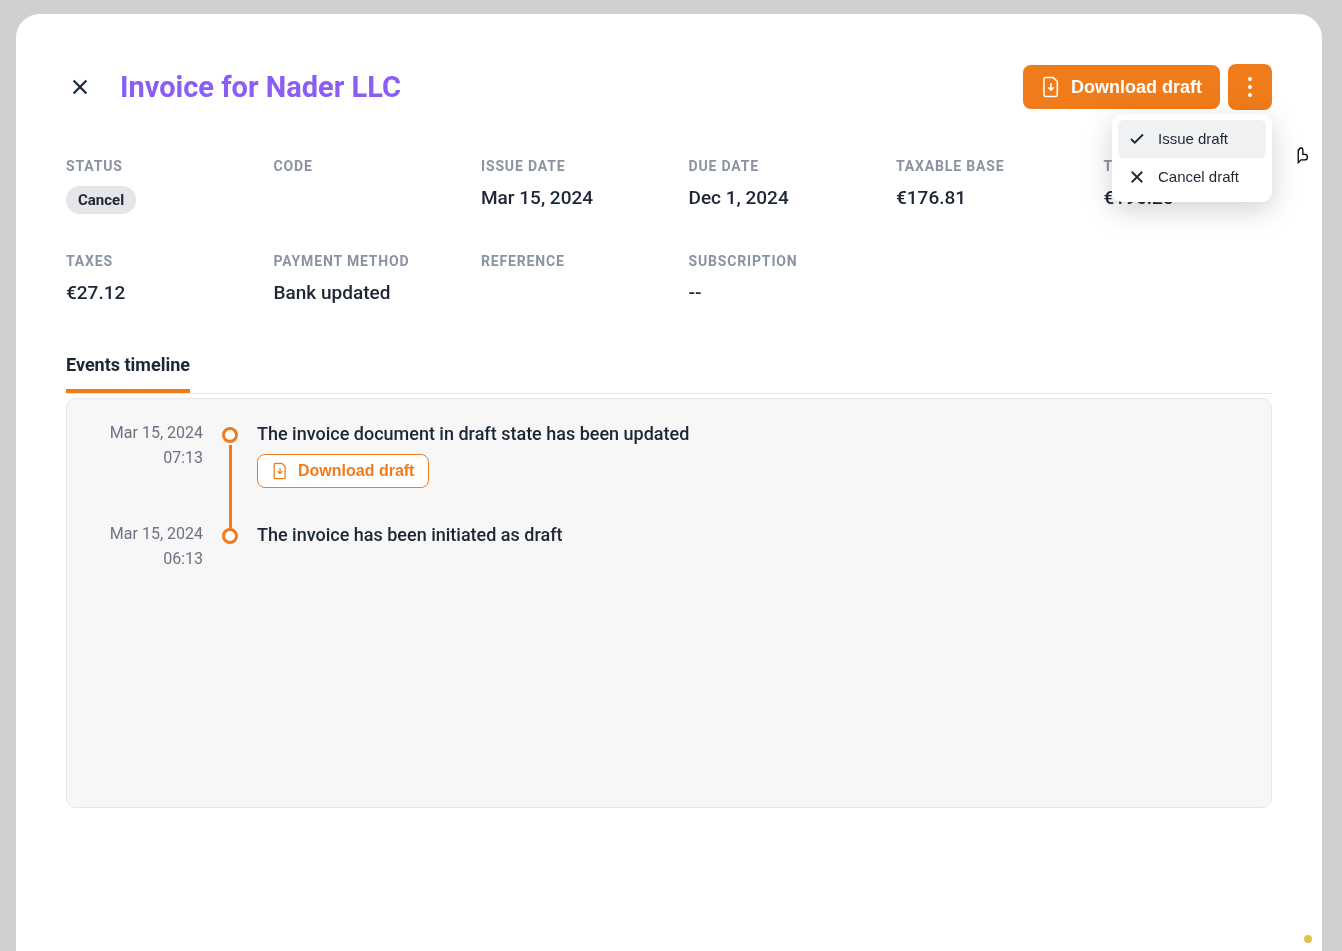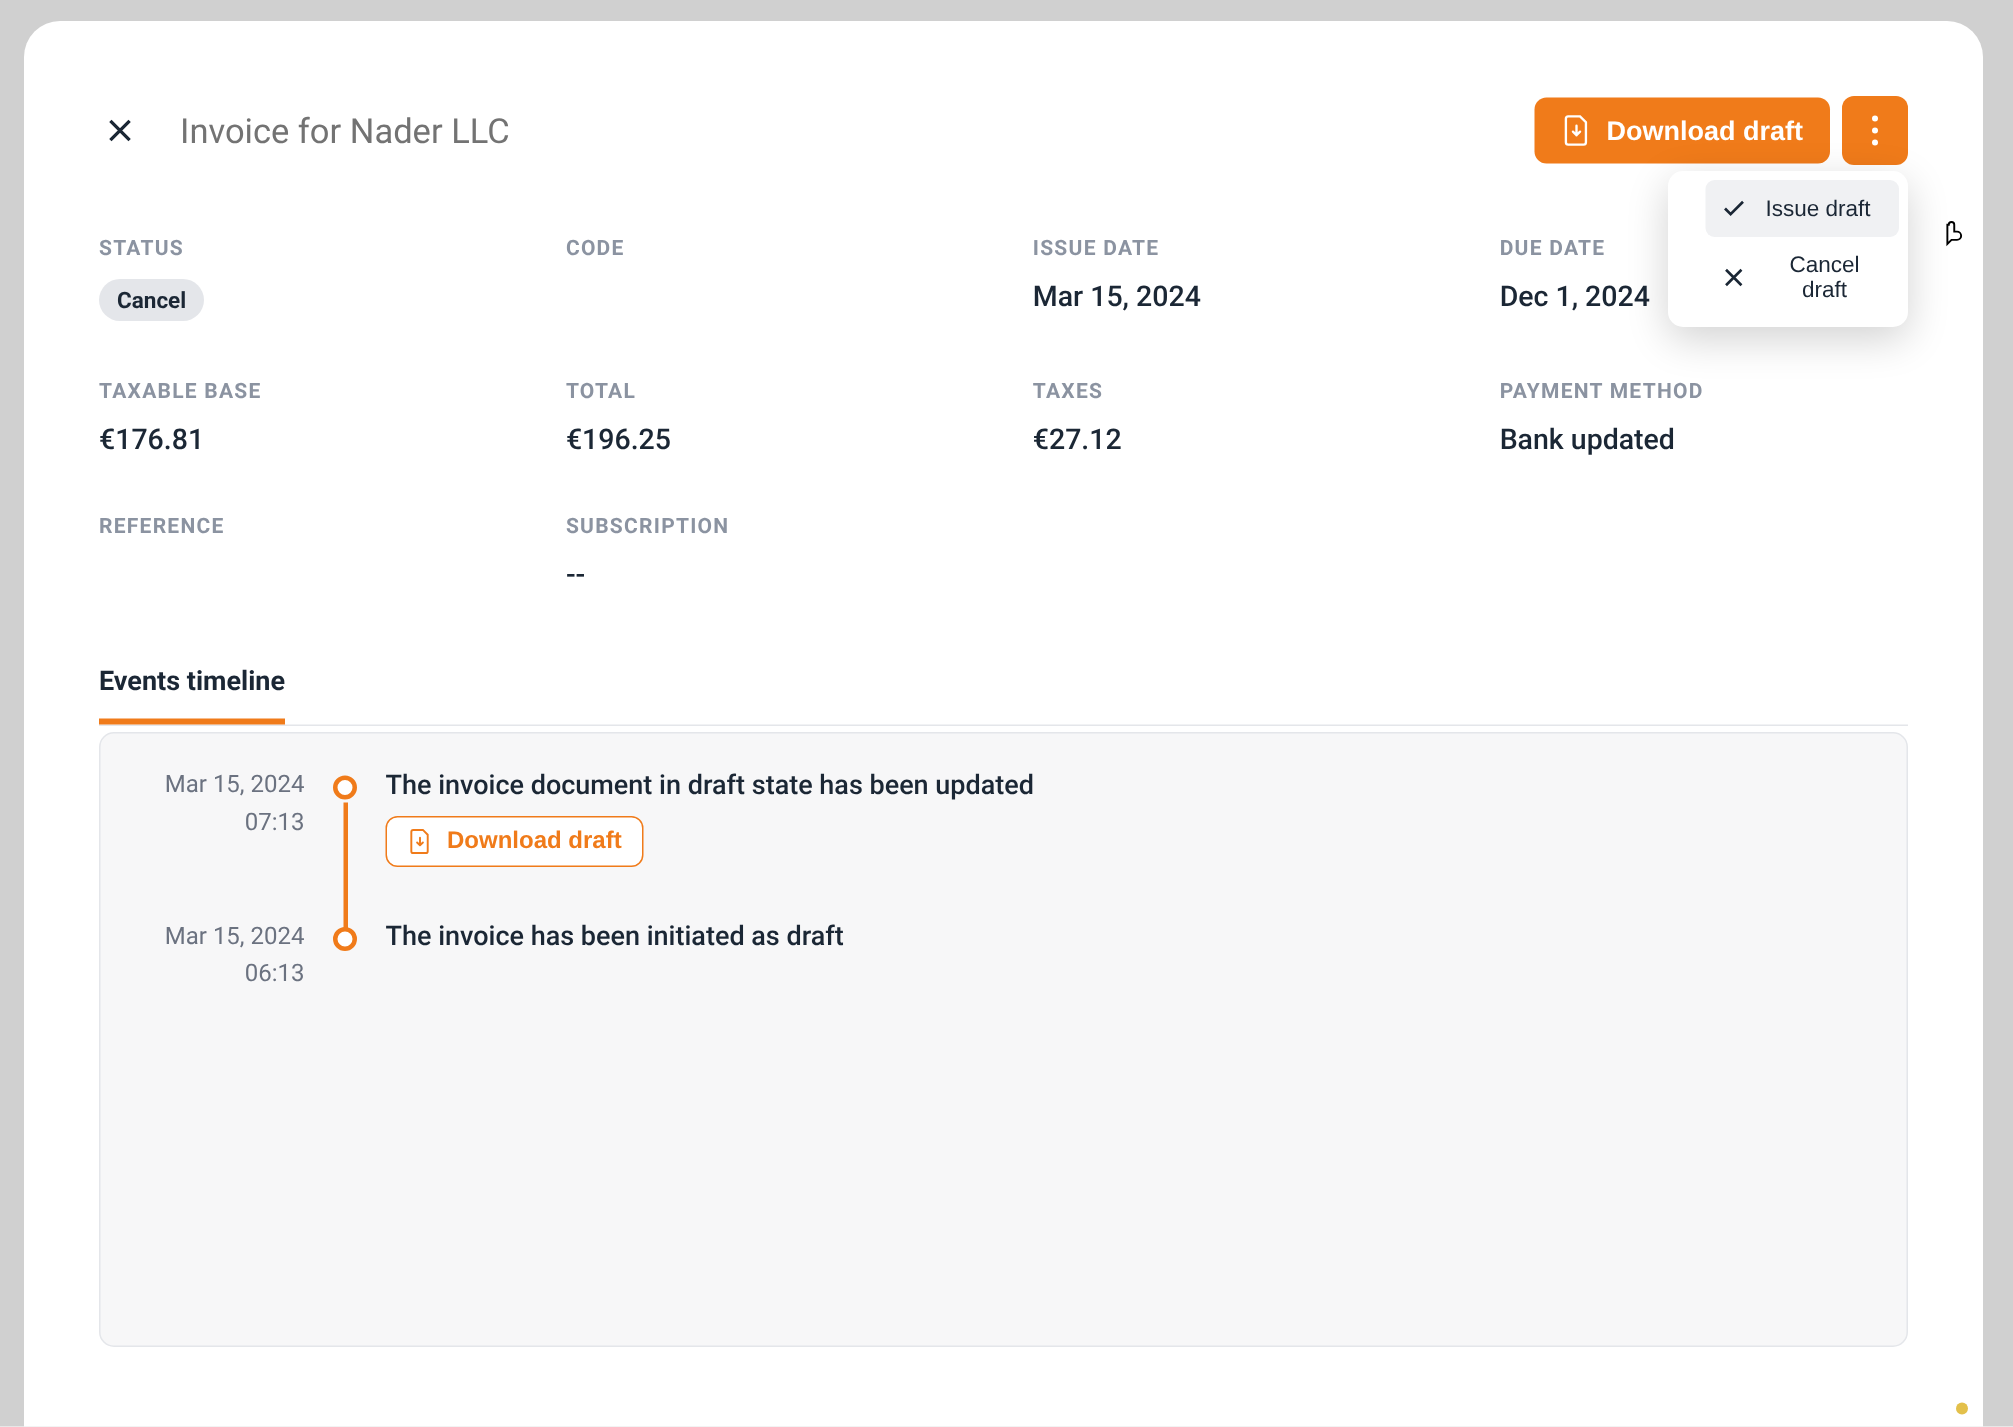--- a/index.html
+++ b/index.html
@@ -27,23 +27,23 @@
     margin-bottom: 48px;
   }
   .close-btn {
     width: 28px; height: 28px;
     display: inline-flex; align-items:center; justify-content:center;
     cursor: pointer;
     margin-right: 26px;
   }
   .close-btn svg { width: 22px; height: 22px; stroke:#1b2735; stroke-width:2.4; }
   .title {
-    font-size: 23px;
-    font-weight: 400;
-    color: #737373;
+    font-size: 29px;
+    font-weight: 700;
+    color: #8b5cf6;
     flex: 1;
   }
   .dl-btn {
     background: #f07b1a;
     color: #fff;
     font-size: 18px;
     font-weight: 700;
     border-radius: 8px;
     padding: 11px 18px;
     display: inline-flex;
@@ -68,33 +68,32 @@
     position:absolute;
     top:50px; right:0;
     background:#fff;
     border-radius:10px;
     box-shadow: 0 8px 28px rgba(0,0,0,0.18);
     padding:6px;
     width:160px;
     z-index:10;
   }
   .dd-item {
-    display:flex; align-items:center; gap:12px;
+    display:flex; gap:12px;
     padding:10px 10px;
     font-size:15px;
     color:#1b2735;
     border-radius:6px;
     cursor:pointer;
-    margin-left:19px;
   }
   .dd-item.hover { background:#f0f1f3; }
   .dd-item svg { width:18px;height:18px; stroke:#1b2735; stroke-width:2.4;}
   .grid {
     display:grid;
-    grid-template-columns: repeat(4, 1fr);
+    grid-template-columns: repeat(6, 1fr);
     row-gap: 40px;
     column-gap: 20px;
     margin-bottom: 50px;
     gap: 39px;
   }
   .field-label {
     font-size:14px;
     letter-spacing: .06em;
     font-weight:700;
     color:#8b93a1;

